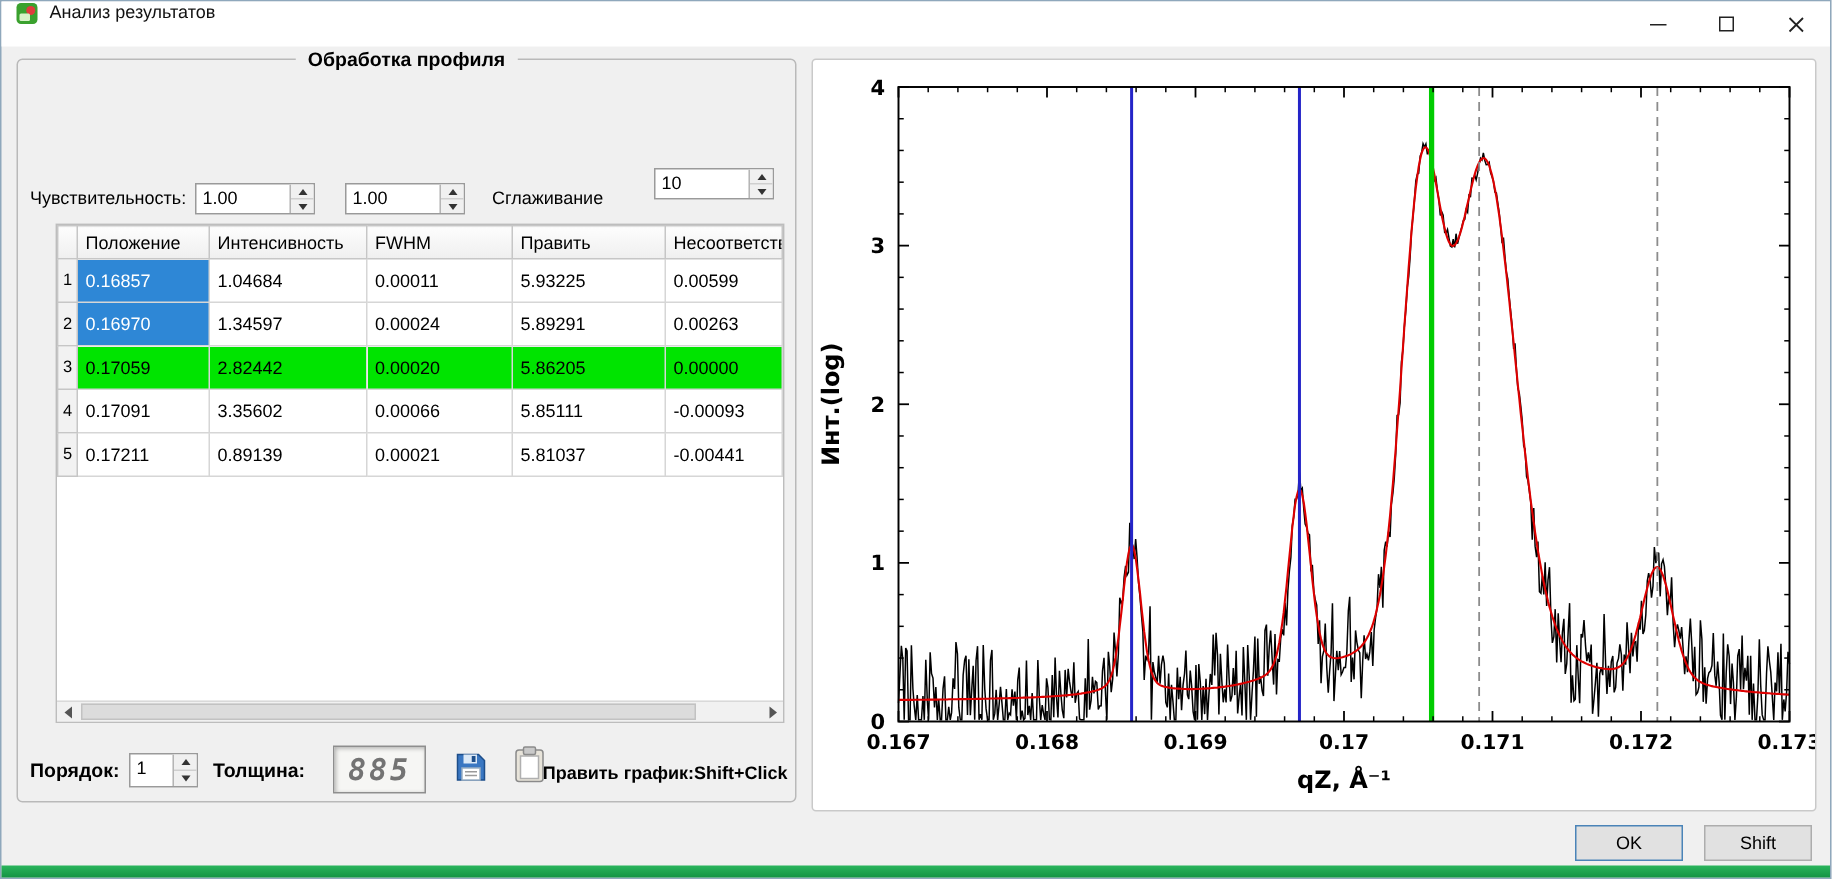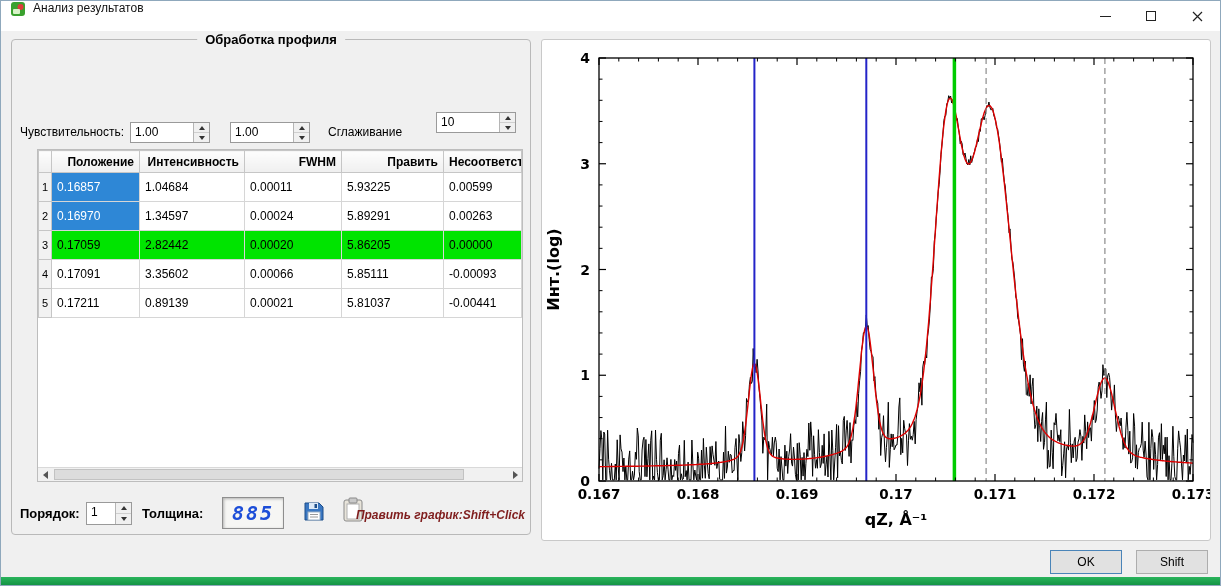--- a/index.html
+++ b/index.html
@@ -37,44 +37,44 @@
   .tri-down{width:0;height:0;border-left:3px solid transparent;border-right:3px solid transparent;border-top:4px solid #333}
   .spin-s1{top:82px;left:118px;width:80px}
   .spin-s2{top:82px;left:218px;width:80px}
   .spin-sm{top:72px;left:424px;width:80px}
   .spin-order{top:462px;left:74px;width:46px;height:23px}
 
   
   .table-wrap{position:absolute;left:25px;top:109px;width:486px;height:333px;background:#fff;border:1px solid #bdbdbd;overflow:hidden}
   table{border-collapse:collapse;table-layout:fixed;width:100%;font-size:12px}
   th,td{border:1px solid #d6d6d6;height:29px;padding:0 5px;text-align:left;overflow:hidden;white-space:nowrap}
-  thead th{background:linear-gradient(#fdfdfd,#efefef);font-weight:bold;height:22px;border-color:#c6c6c6;text-align:right;font-size:12px}
+  thead th{background:linear-gradient(#fdfdfd,#efefef);font-weight:normal;height:22px;border-color:#c6c6c6;text-align:left;font-size:12px}
   td.rownum{background:#f2f2f2;border-color:#c6c6c6;text-align:center;padding:0;font-size:11px}
   td.cell-blue{background:#2e87d6;color:#fff}
   tr.row-green td{background:#00e400;color:#000}
   tr.row-green td.rownum{background:#f2f2f2}
 
   .hscroll{position:absolute;left:0;right:0;bottom:0;height:14px;background:#f1f1f1;border-top:1px solid #d9d9d9;display:flex}
   .sarr{width:14px;display:flex;align-items:center;justify-content:center}
   .tri-left{width:0;height:0;border-top:4px solid transparent;border-bottom:4px solid transparent;border-right:5px solid #555}
   .tri-right{width:0;height:0;border-top:4px solid transparent;border-bottom:4px solid transparent;border-left:5px solid #555}
   .strack{flex:1;position:relative}
   .sthumb{position:absolute;left:2px;top:1px;bottom:1px;width:90%;background:#dcdcdc;border:1px solid #c2c2c2}
 
   
   .blabel{position:absolute;font-size:13px;font-weight:bold;color:#000}
   .lbl-order{left:8px;top:466px}
   .lbl-thick{left:130px;top:466px}
   .lcd{position:absolute;left:210px;top:457px;width:62px;height:32px;display:flex;align-items:center;justify-content:center;
-       font-family:"DejaVu Sans Mono",monospace;font-size:20px;font-weight:bold;font-style:italic;letter-spacing:2px;color:#1d4ed8;
+       font-family:"DejaVu Sans Mono",monospace;font-size:20px;font-weight:bold;font-style:italic;letter-spacing:2px;color:#737373;
        background:#f6f6f4;border:1px solid #8e8e8e;box-shadow:inset 1px 1px 3px rgba(0,0,0,.28)}
   .icon-btn{position:absolute;background:transparent;border:none;cursor:pointer;padding:0}
   .save-btn{left:290px;top:459px}
   .paste-btn{left:330px;top:457px}
-  .hint{position:absolute;right:5px;top:468px;font-size:12px;font-style:italic;font-weight:600;color:#7f1d1d}
+  .hint{position:absolute;right:5px;top:468px;font-size:12px;font-weight:600;color:#000000}
 
   
   .chart-panel{position:absolute;left:540px;top:8px;width:670px;height:502px;background:#fff;border:1px solid #c9c9c9;border-radius:3px}
   #chart-svg{display:block}
 
   
   .dlg{position:absolute;top:519px;right:12px;display:flex;gap:14px}
   .dlg-btn{width:72px;height:24px;font-size:12px;background:#e1e1e1;border:1px solid #adadad;display:flex;align-items:center;justify-content:center;font-family:inherit;cursor:pointer}
   .dlg-btn.ok{border-color:#4a84b8}
 

